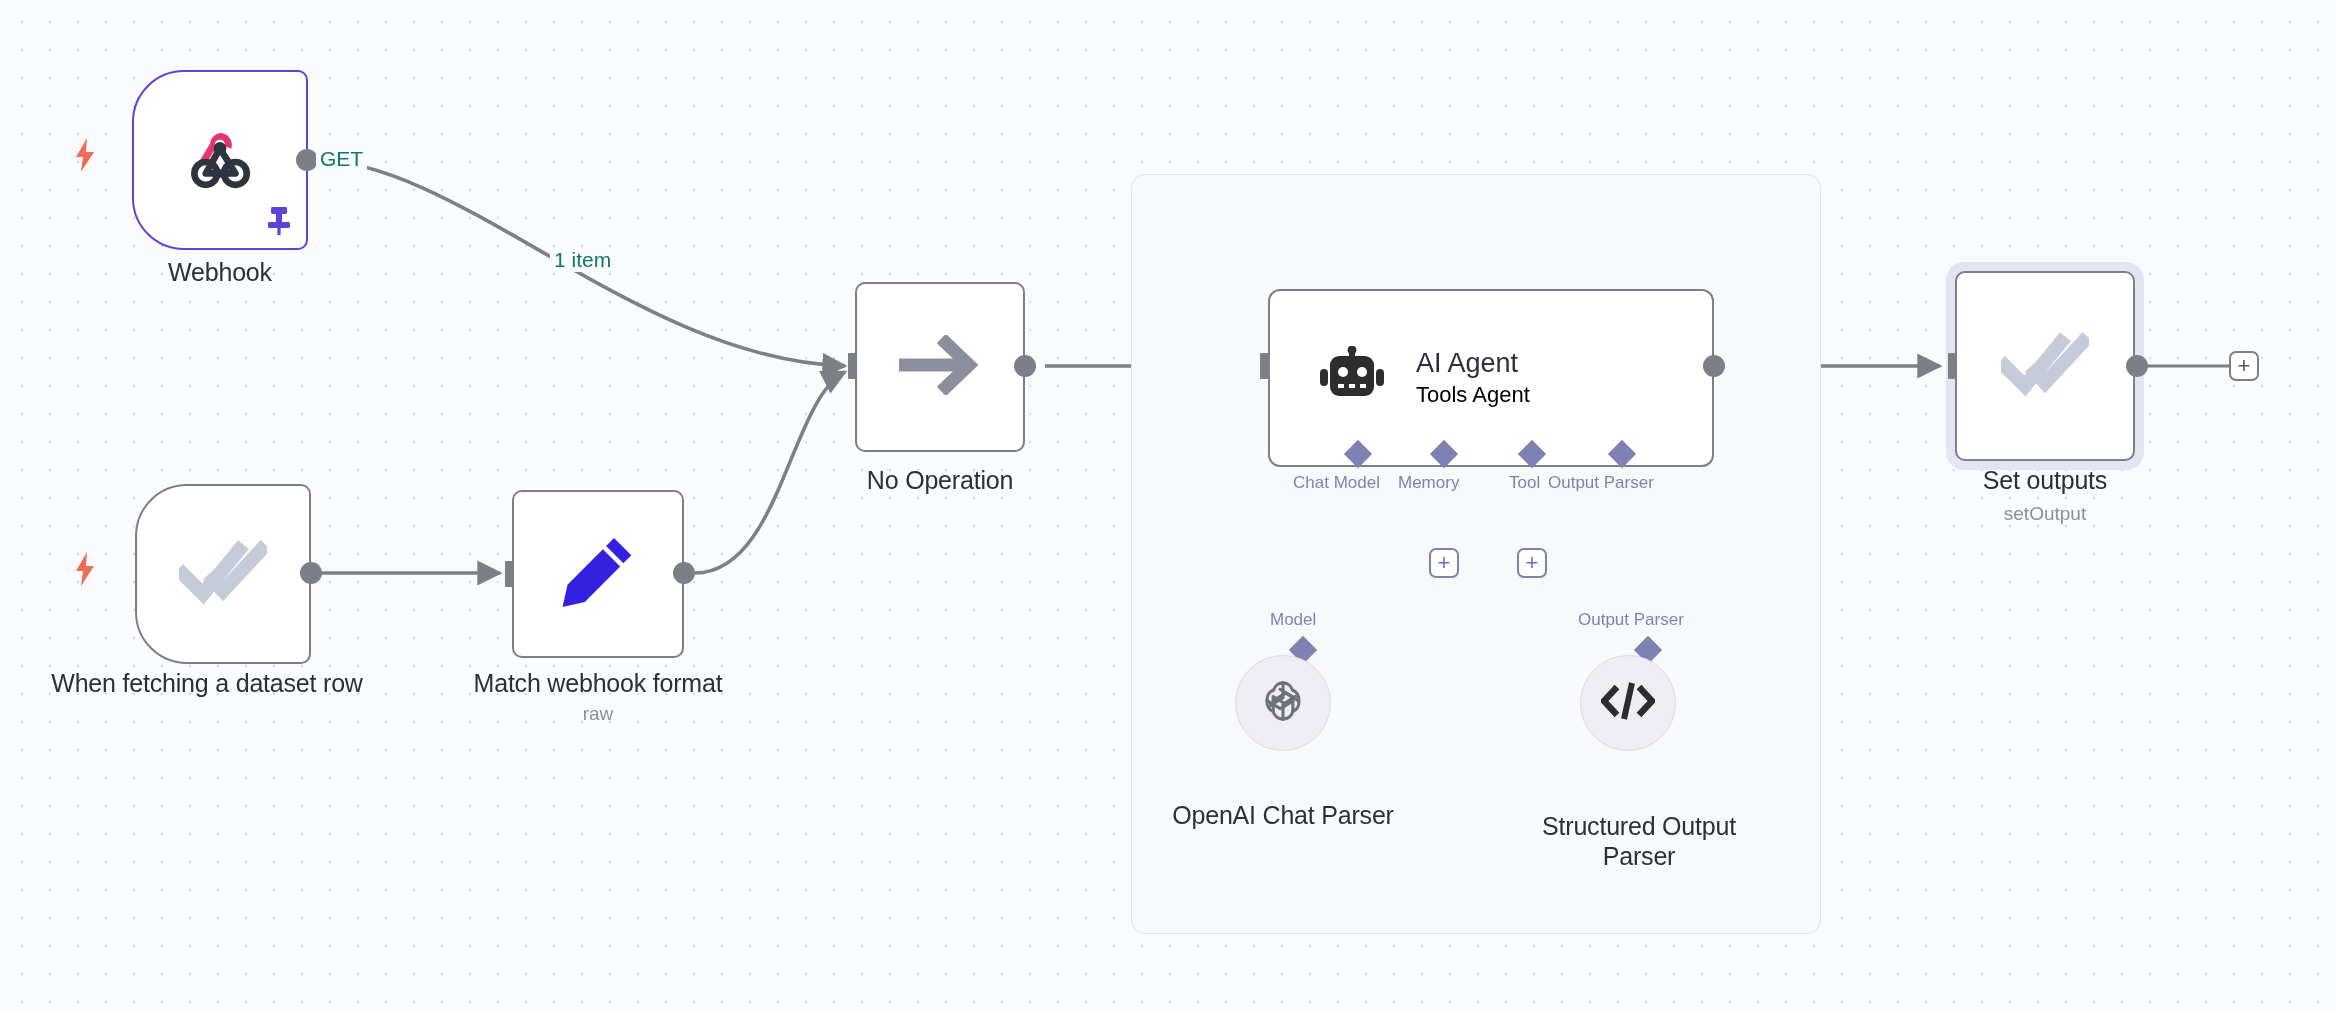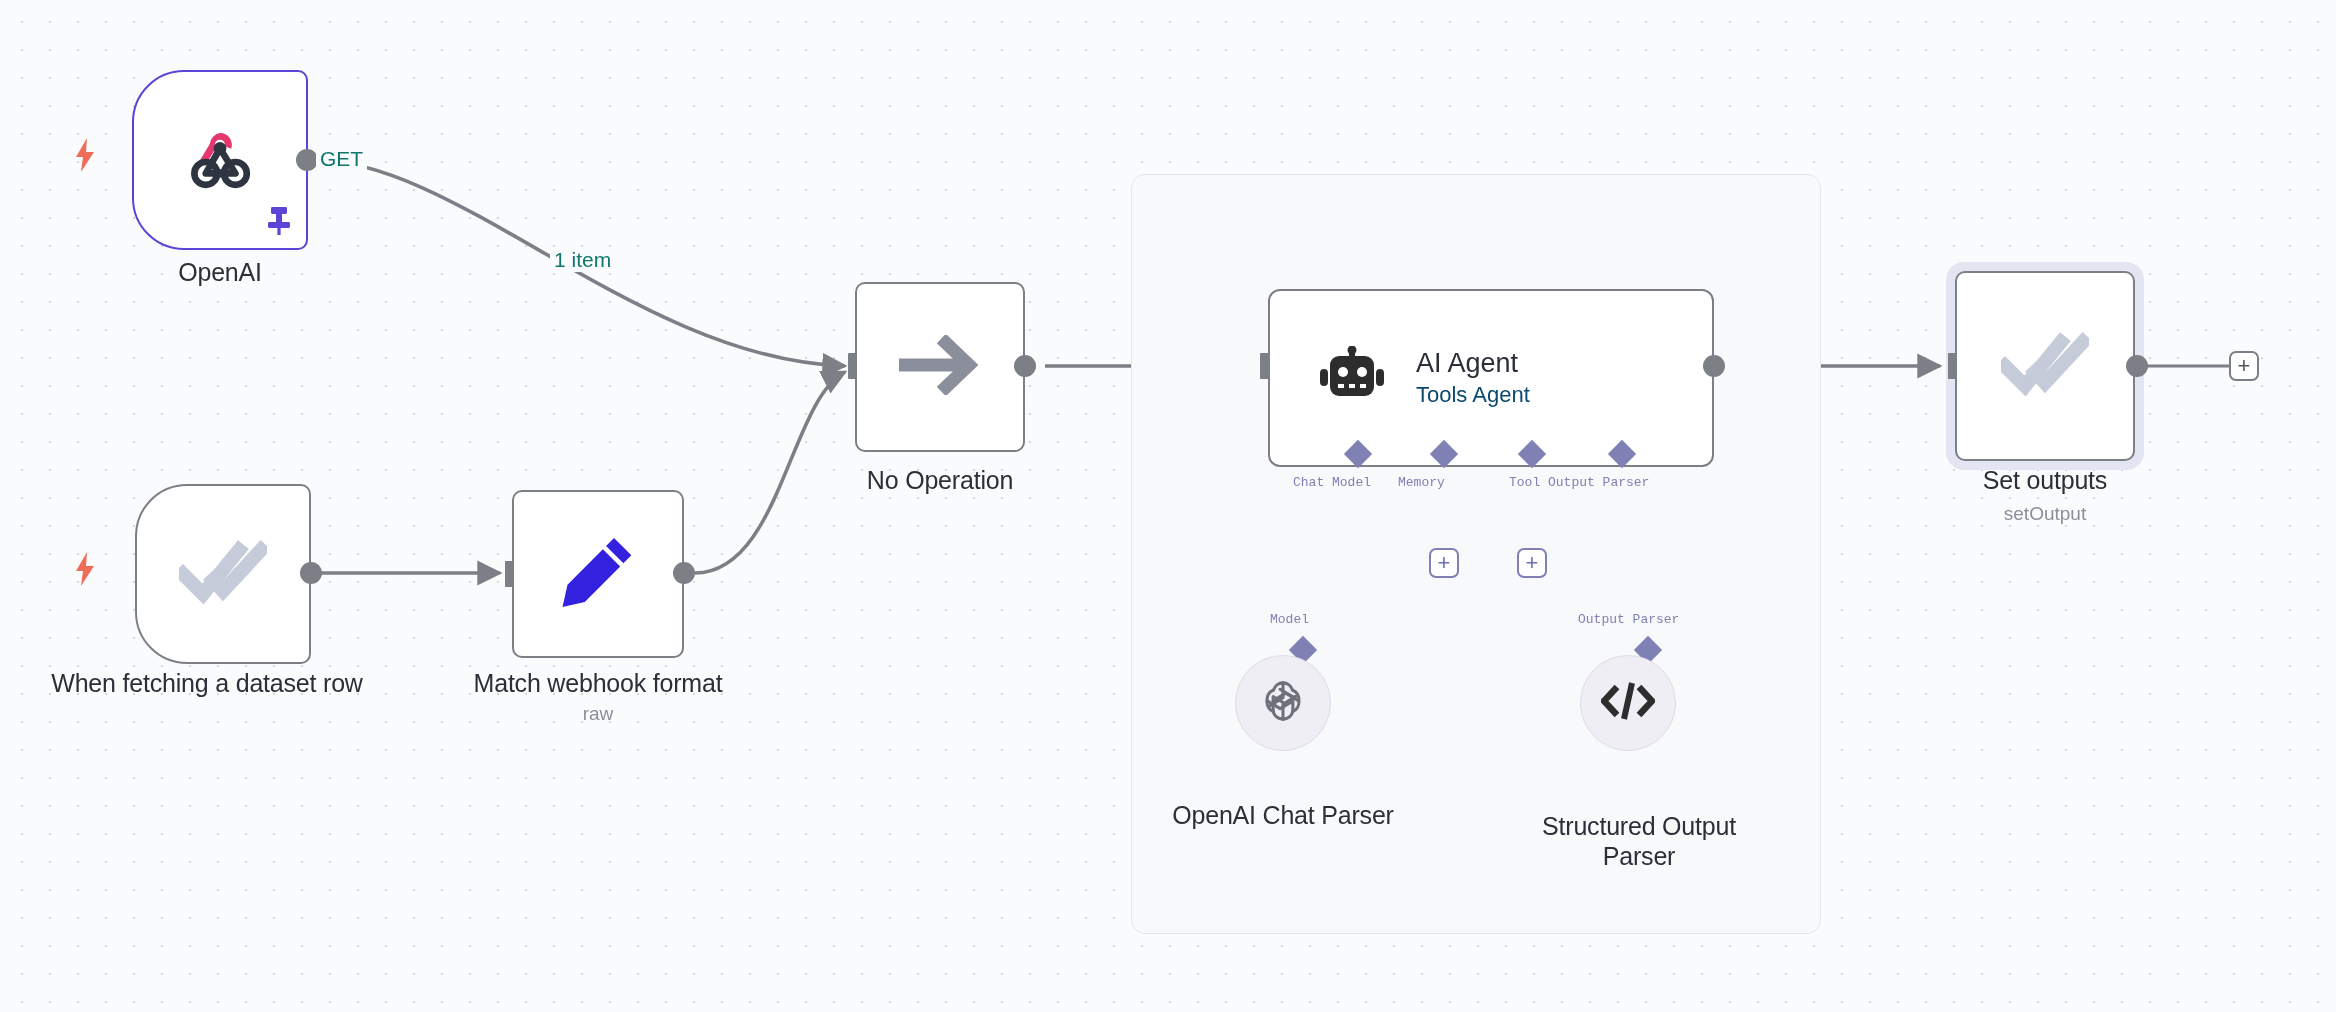--- a/index.html
+++ b/index.html
@@ -171,21 +171,21 @@
     padding-left: 48px;
     gap: 26px;
     margin-top: 12px;
   }
   .agent-text .agent-title {
     color: #2b2f38;
     font-size: 27px;
     line-height: 33px;
   }
   .agent-text .agent-sub {
-    color: #0c4a6e;
+    color: #000000;
     font-size: 22px;
     line-height: 29px;
   }
 
   
   .subnode-circle {
     position: absolute;
     box-sizing: border-box;
     width: 96px;
     height: 96px;
@@ -203,23 +203,23 @@
     width: 20px;
     height: 20px;
     background: #7f81b5;
     transform: rotate(45deg);
   }
 
   
   .conn-label {
     position: absolute;
     color: #7f81b5;
-    font-size: 13px;
+    font-size: 17px;
     line-height: 22px;
-    font-family: Liberation Mono, monospace;
+    font-family: Liberation Sans, sans-serif;
     white-space: nowrap;
   }
 
   
   .edge-label {
     position: absolute;
     color: #0f766e;
     font-size: 21px;
     line-height: 24px;
     font-family: "Liberation Sans", sans-serif;
@@ -281,21 +281,21 @@
     <span class="pin" style="right:14px; bottom:12px;">
       <svg viewBox="0 0 26 30" width="26" height="30">
         <rect x="5" y="1" width="16" height="7" rx="1.4" fill="#5b44d6"></rect>
         <rect x="10" y="8" width="6" height="9" fill="#5b44d6"></rect>
         <rect x="2" y="16" width="22" height="6" rx="1.4" fill="#5b44d6"></rect>
         <rect x="11.4" y="21" width="3.2" height="8" fill="#5b44d6"></rect>
       </svg>
     </span>
   </div>
   <div class="out-port" style="left:296px; top:149px;"></div>
-  <div class="caption" style="left:90px; top:257px; width:260px;">OpenAI</div>
+  <div class="caption" style="left:90px; top:257px; width:260px;">Webhook</div>
   <div class="edge-label" style="left:316px; top:147px;">GET</div>
 
   <div class="bolt" style="left:74px; top:552px;">
     <svg viewBox="0 0 22 34" width="22" height="34">
       <path d="M13 0 L2 19 L9 19 L7 34 L20 14 L12 14 Z" fill="#ef6d58"></path>
     </svg>
   </div>
 
   <div class="node trigger" style="left:135px; top:484px; width:176px; height:180px;">
     <span>

